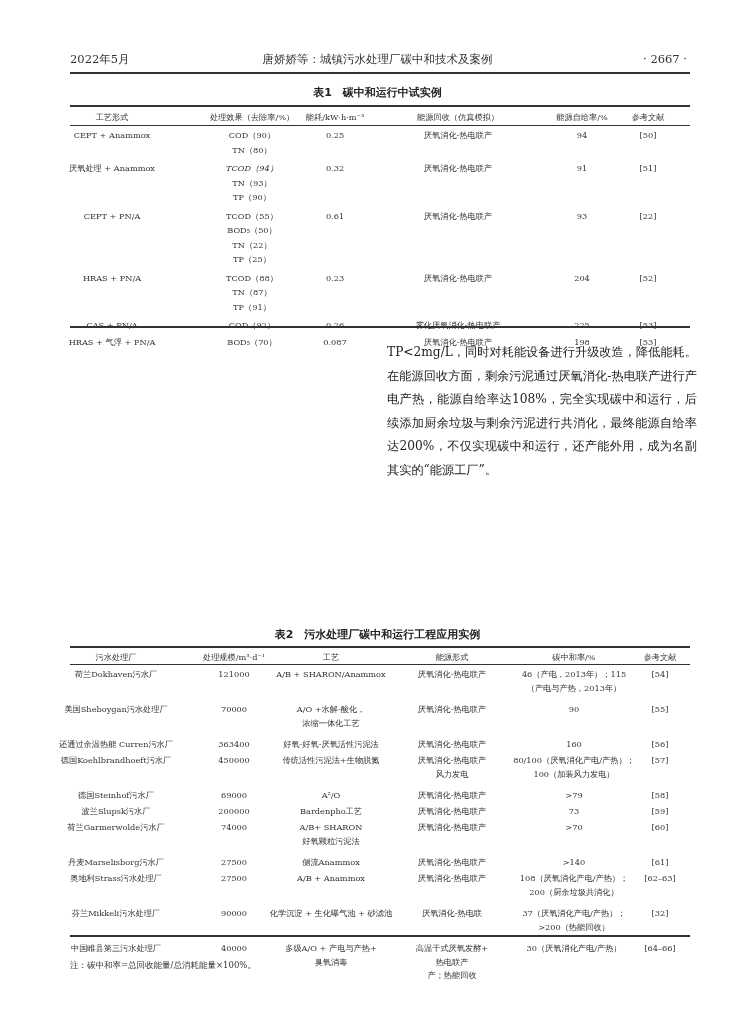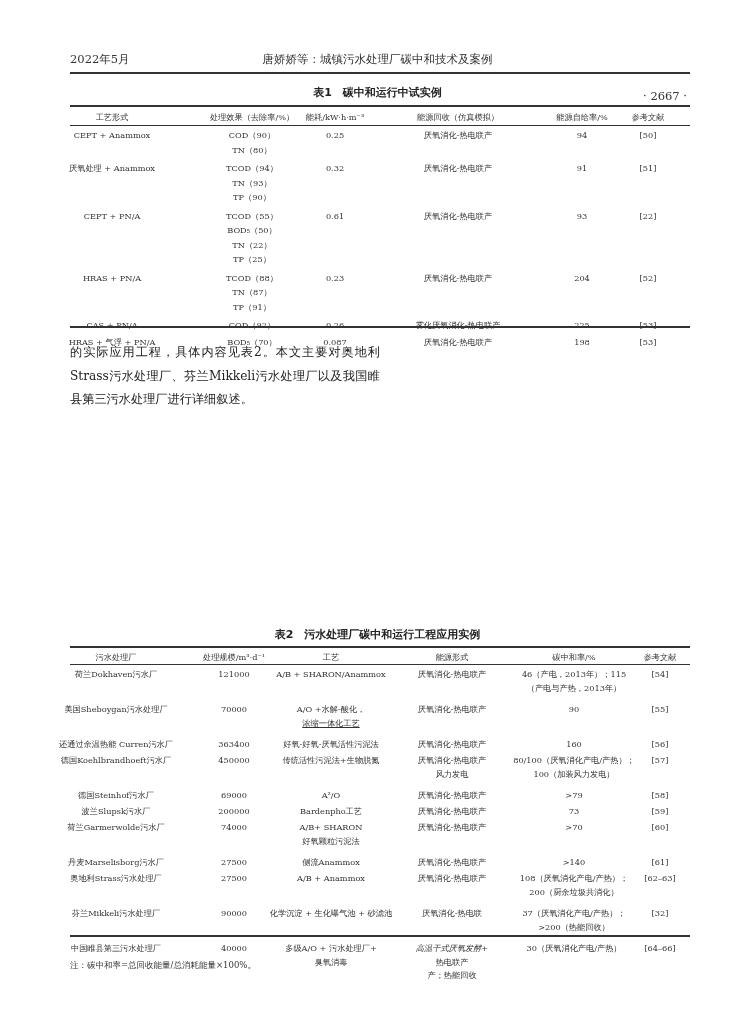--- a/index.html
+++ b/index.html
@@ -15,42 +15,42 @@
               text-align: justify; text-justify: inter-ideograph; }
   .body-col p { margin: 0; }
   .indent { text-indent: 2em; }
   .note { position: absolute; left: 70px; top: 938px; font-size: 8.5px; color: #333; margin-top: 19px; }
 </style>
 </head>
 <body>
 
 <div class="abs hdr" style="left:70px;">2022年5月</div>
 <div class="abs hdr" style="left:0;width:755px;text-align:center;">唐娇娇等：城镇污水处理厂碳中和技术及案例</div>
-<div class="abs hdr" style="right:68px;margin-top:37px;">· 2667 ·</div>
+<div class="abs hdr" style="right:68px;">· 2667 ·</div>
 <div class="rule" style="top:72px;height:1.5px;"></div>
 
 <div class="tcap" style="top:85px;">表1　碳中和运行中试实例</div>
 <div class="rule" style="top:105px;height:1.5px;"></div>
 <div id="t1">
     <div class="cell" style="left: 47px; top: 110px; width: 130px;">工艺形式</div>
     <div class="cell" style="left: 187px; top: 110px; width: 130px;">处理效果（去除率/%）</div>
     <div class="cell" style="left: 270px; top: 110px; width: 130px;">能耗/kW·h·m⁻³</div>
     <div class="cell" style="left: 393px; top: 110px; width: 130px;">能源回收（仿真模拟）</div>
     <div class="cell" style="left: 517px; top: 110px; width: 130px;">能源自给率/%</div>
     <div class="cell" style="left: 583px; top: 110px; width: 130px;">参考文献</div>
     <div class="rule" style="top: 125px; height: 1px;"></div>
     <div class="cell" style="left: 47px; top: 128px; width: 130px;">CEPT + Anammox</div>
     <div class="cell" style="left: 192px; top: 128px; width: 120px;">COD（90）</div>
     <div class="cell" style="left: 192px; top: 142.5px; width: 120px;">TN（80）</div>
     <div class="cell" style="left: 295px; top: 128px; width: 80px;">0.25</div>
     <div class="cell" style="left: 388px; top: 128px; width: 140px;">厌氧消化-热电联产</div>
     <div class="cell" style="left: 552px; top: 128px; width: 60px;">94</div>
     <div class="cell" style="left: 618px; top: 128px; width: 60px;">[50]</div>
     <div class="cell" style="left: 47px; top: 161px; width: 130px;">厌氧处理 + Anammox</div>
-    <div class="cell" style="left: 192px; top: 161px; width: 120px;">TCOD（94）</div>
+    <div class="cell" style="left: 192px; top: 161px; width: 120px; font-style: italic;">TCOD（94）</div>
     <div class="cell" style="left: 192px; top: 175.5px; width: 120px;">TN（93）</div>
     <div class="cell" style="left: 192px; top: 190px; width: 120px;">TP（90）</div>
     <div class="cell" style="left: 295px; top: 161px; width: 80px;">0.32</div>
     <div class="cell" style="left: 388px; top: 161px; width: 140px;">厌氧消化-热电联产</div>
     <div class="cell" style="left: 552px; top: 161px; width: 60px;">91</div>
     <div class="cell" style="left: 618px; top: 161px; width: 60px;">[51]</div>
     <div class="cell" style="left: 47px; top: 208.5px; width: 130px;">CEPT + PN/A</div>
     <div class="cell" style="left: 192px; top: 208.5px; width: 120px;">TCOD（55）</div>
     <div class="cell" style="left: 192px; top: 223px; width: 120px;">BOD₅（50）</div>
     <div class="cell" style="left: 192px; top: 237.5px; width: 120px;">TN（22）</div>
@@ -76,23 +76,23 @@
     <div class="cell" style="left: 47px; top: 334.5px; width: 130px;">HRAS + 气浮 + PN/A</div>
     <div class="cell" style="left: 192px; top: 334.5px; width: 120px;">BOD₅（70）</div>
     <div class="cell" style="left: 295px; top: 334.5px; width: 80px;">0.087</div>
     <div class="cell" style="left: 388px; top: 334.5px; width: 140px;">厌氧消化-热电联产</div>
     <div class="cell" style="left: 552px; top: 334.5px; width: 60px;">198</div>
     <div class="cell" style="left: 618px; top: 334.5px; width: 60px;">[53]</div>
     <div class="rule" style="top: 326px; height: 1.8px;"></div>
   </div>
 
 <div class="body-col" style="left:70px;top:341px;">
-  <p>的实际应用工程，具体内容见表2。本文主要对奥地利Strass污水处理厂、芬兰Mikkeli污水处理厂以及我国睢县第三污水处理厂进行详细叙述。</p>
 </div>
 <div class="body-col" style="left:387px;top:341px;">
+  <p>TP&lt;2mg/L，同时对耗能设备进行升级改造，降低能耗。在能源回收方面，剩余污泥通过厌氧消化-热电联产进行产电产热，能源自给率达108%，完全实现碳中和运行，后续添加厨余垃圾与剩余污泥进行共消化，最终能源自给率达200%，不仅实现碳中和运行，还产能外用，成为名副其实的“能源工厂”。</p>
 </div>
 
 <div class="tcap" style="top:627px;">表2　污水处理厂碳中和运行工程应用实例</div>
 <div class="rule" style="top:646px;height:1.5px;"></div>
 <div id="t2">
     <div class="cell" style="left: 36px; top: 650px; width: 160px;">污水处理厂</div>
     <div class="cell" style="left: 189px; top: 650px; width: 90px;">处理规模/m³·d⁻¹</div>
     <div class="cell" style="left: 246px; top: 650px; width: 170px;">工艺</div>
     <div class="cell" style="left: 397px; top: 650px; width: 110px;">能源形式</div>
     <div class="cell" style="left: 499px; top: 650px; width: 150px;">碳中和率/%</div>
@@ -101,21 +101,21 @@
     <div class="cell" style="left: 36px; top: 667px; width: 160px;">荷兰Dokhaven污水厂</div>
     <div class="cell" style="left: 189px; top: 667px; width: 90px;">121000</div>
     <div class="cell" style="left: 246px; top: 667px; width: 170px;">A/B + SHARON/Anammox</div>
     <div class="cell" style="left: 397px; top: 667px; width: 110px;">厌氧消化-热电联产</div>
     <div class="cell" style="left: 499px; top: 667px; width: 150px;">46（产电，2013年）；115</div>
     <div class="cell" style="left: 499px; top: 681px; width: 150px;">（产电与产热，2013年）</div>
     <div class="cell" style="left: 630px; top: 667px; width: 60px;">[54]</div>
     <div class="cell" style="left: 36px; top: 702px; width: 160px;">美国Sheboygan污水处理厂</div>
     <div class="cell" style="left: 189px; top: 702px; width: 90px;">70000</div>
     <div class="cell" style="left: 246px; top: 702px; width: 170px;">A/O +水解-酸化，</div>
-    <div class="cell" style="left: 246px; top: 716px; width: 170px; text-decoration: underline;">浓缩一体化工艺</div>
+    <div class="cell" style="left: 246px; top: 716px; width: 170px;">浓缩一体化工艺</div>
     <div class="cell" style="left: 397px; top: 702px; width: 110px;">厌氧消化-热电联产</div>
     <div class="cell" style="left: 499px; top: 702px; width: 150px;">90</div>
     <div class="cell" style="left: 630px; top: 702px; width: 60px;">[55]</div>
     <div class="cell" style="left: 36px; top: 737px; width: 160px;">还通过余温热能 Curren污水厂</div>
     <div class="cell" style="left: 189px; top: 737px; width: 90px;">363400</div>
     <div class="cell" style="left: 246px; top: 737px; width: 170px;">好氧-好氧-厌氧活性污泥法</div>
     <div class="cell" style="left: 397px; top: 737px; width: 110px;">厌氧消化-热电联产</div>
     <div class="cell" style="left: 499px; top: 737px; width: 150px;">160</div>
     <div class="cell" style="left: 630px; top: 737px; width: 60px;">[56]</div>
     <div class="cell" style="left: 36px; top: 753px; width: 160px;">德国Koehlbrandhoeft污水厂</div>
@@ -161,21 +161,21 @@
     <div class="cell" style="left: 36px; top: 906px; width: 160px;">芬兰Mikkeli污水处理厂</div>
     <div class="cell" style="left: 189px; top: 906px; width: 90px;">90000</div>
     <div class="cell" style="left: 246px; top: 906px; width: 170px;">化学沉淀 + 生化曝气池 + 砂滤池</div>
     <div class="cell" style="left: 397px; top: 906px; width: 110px;">厌氧消化-热电联</div>
     <div class="cell" style="left: 397px; top: 920px; width: 110px; margin-top: 48px;">产；热能回收</div>
     <div class="cell" style="left: 499px; top: 906px; width: 150px;">37（厌氧消化产电/产热）；</div>
     <div class="cell" style="left: 499px; top: 920px; width: 150px;">&gt;200（热能回收）</div>
     <div class="cell" style="left: 630px; top: 906px; width: 60px;">[32]</div>
     <div class="cell" style="left: 36px; top: 941px; width: 160px;">中国睢县第三污水处理厂</div>
     <div class="cell" style="left: 189px; top: 941px; width: 90px;">40000</div>
-    <div class="cell" style="left: 246px; top: 941px; width: 170px;">多级A/O + 污水处理厂+</div>
+    <div class="cell" style="left: 246px; top: 941px; width: 170px;">多级A/O + 产电与产热+</div>
     <div class="cell" style="left: 246px; top: 955px; width: 170px;">臭氧消毒</div>
-    <div class="cell" style="left: 397px; top: 941px; width: 110px; font-style: italic;">高温干式厌氧发酵+</div>
+    <div class="cell" style="left: 397px; top: 941px; width: 110px;">高温干式厌氧发酵+</div>
     <div class="cell" style="left: 397px; top: 955px; width: 110px;">热电联产</div>
     <div class="cell" style="left: 499px; top: 941px; width: 150px;">30（厌氧消化产电/产热）</div>
     <div class="cell" style="left: 630px; top: 941px; width: 60px;">[64–66]</div>
     <div class="rule" style="top: 935px; height: 1.8px;"></div>
   </div>
 <div class="note" style="top: 941px;">注：碳中和率=总回收能量/总消耗能量×100%。</div>
 
 </body></html>

